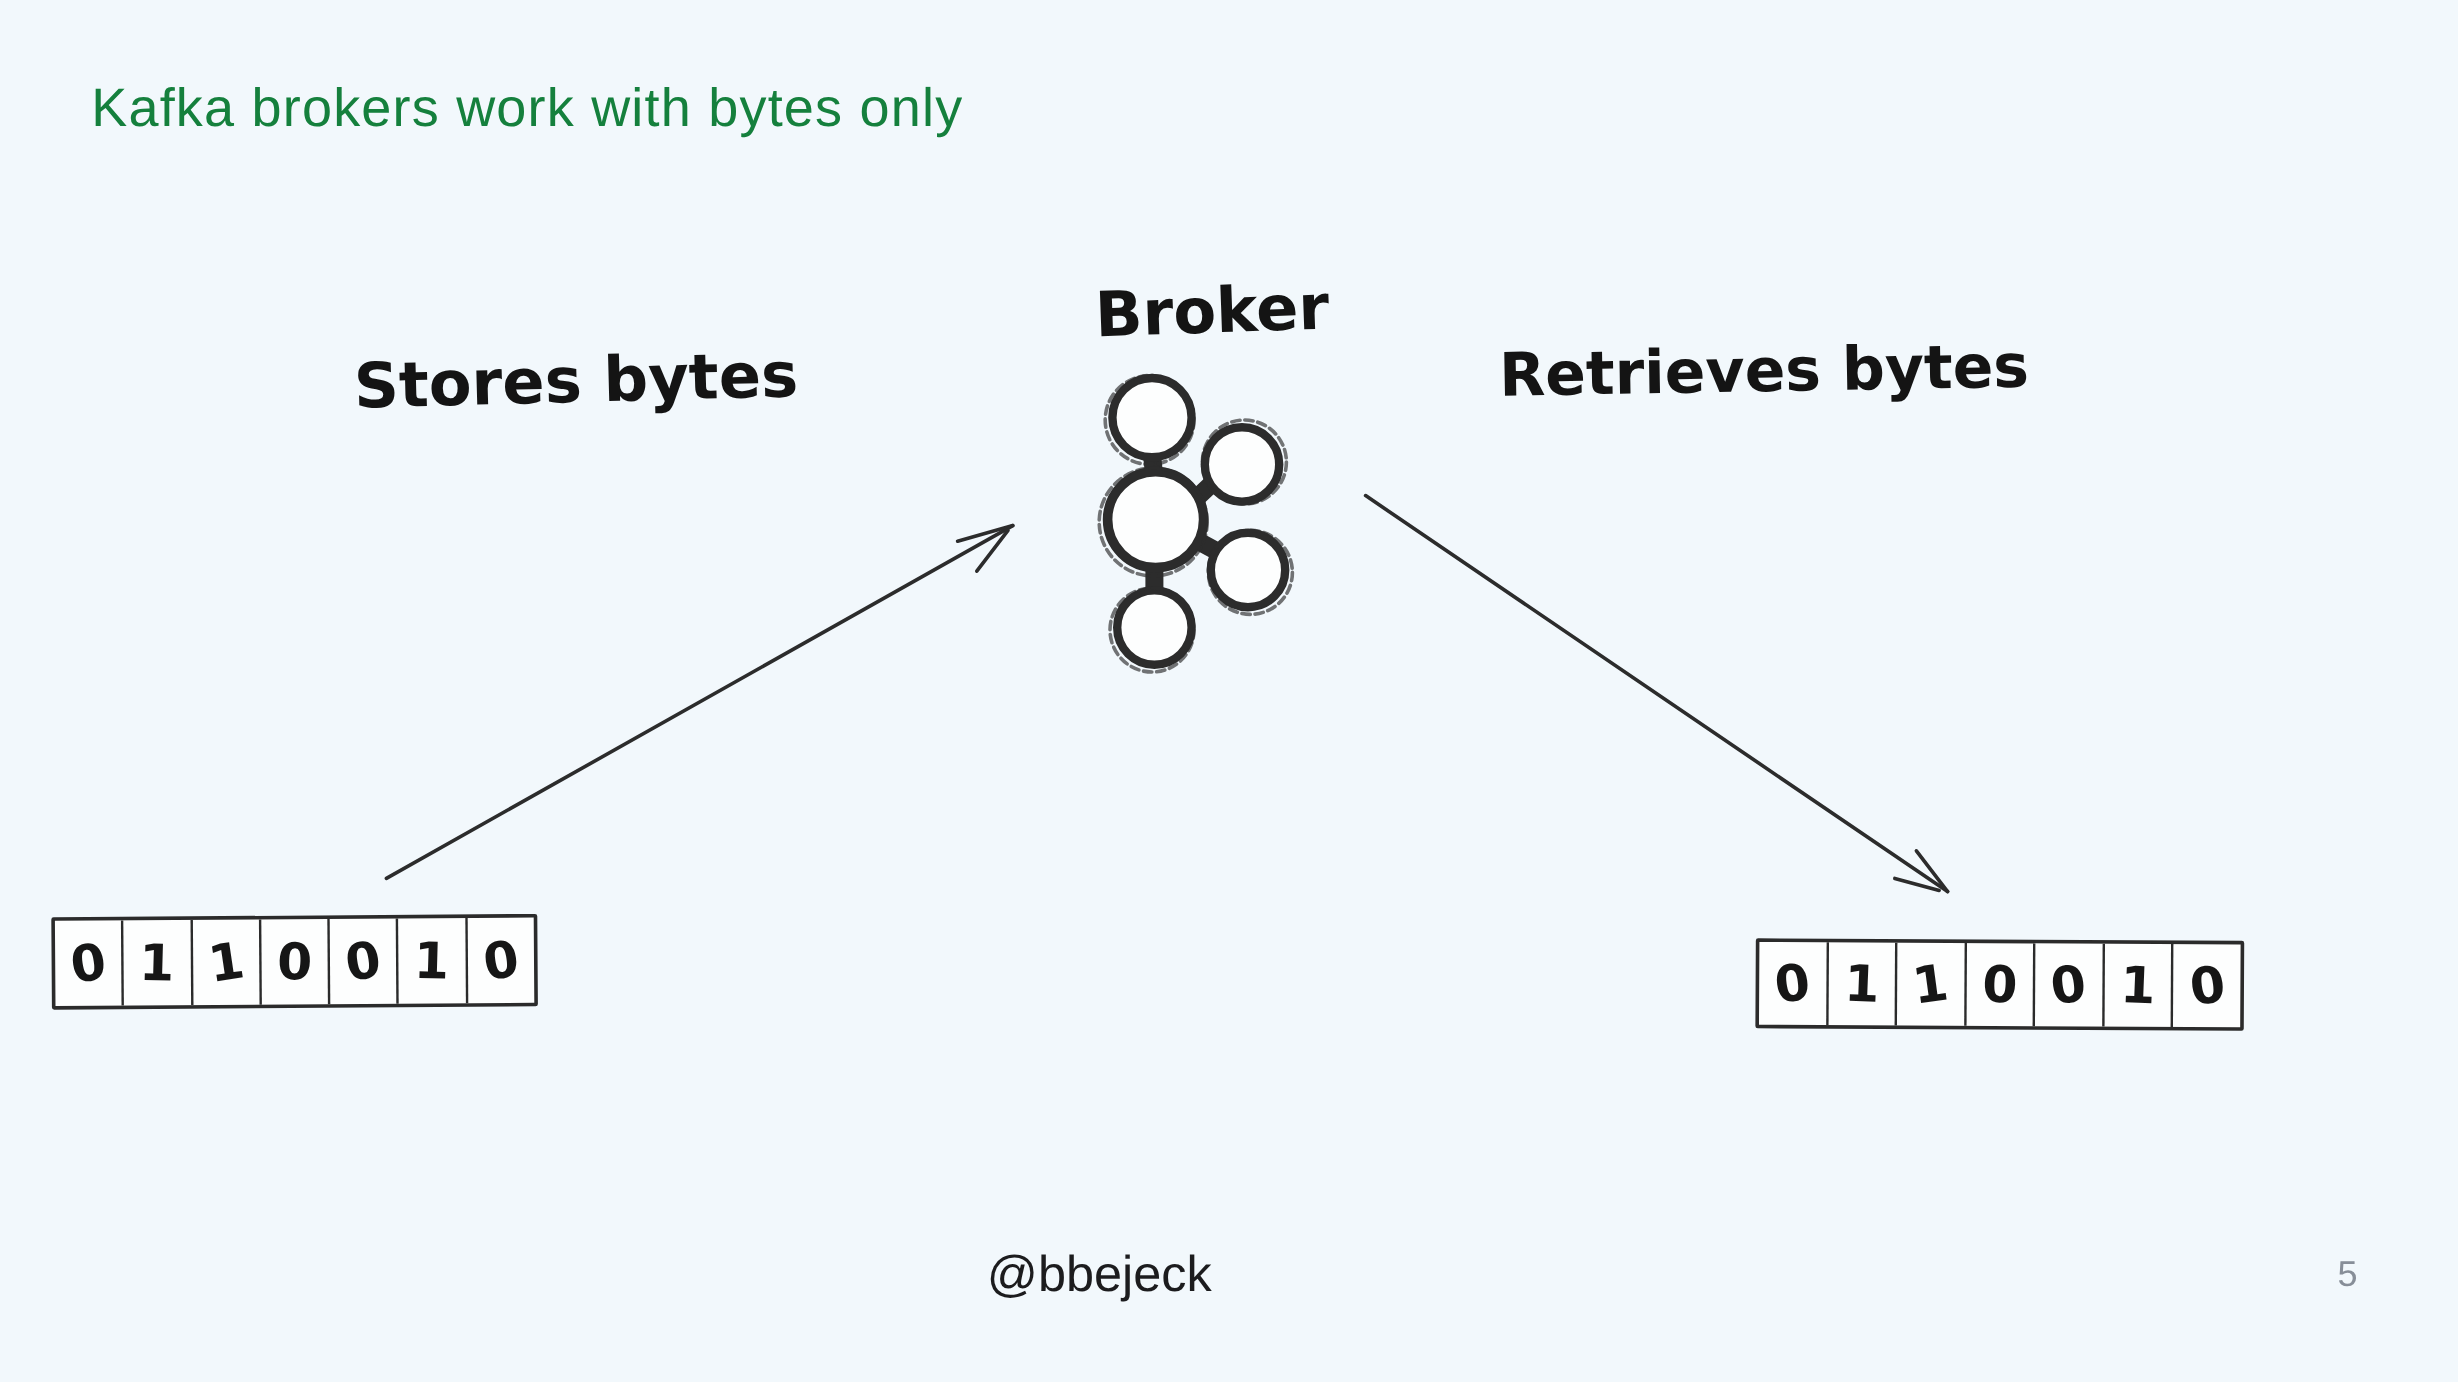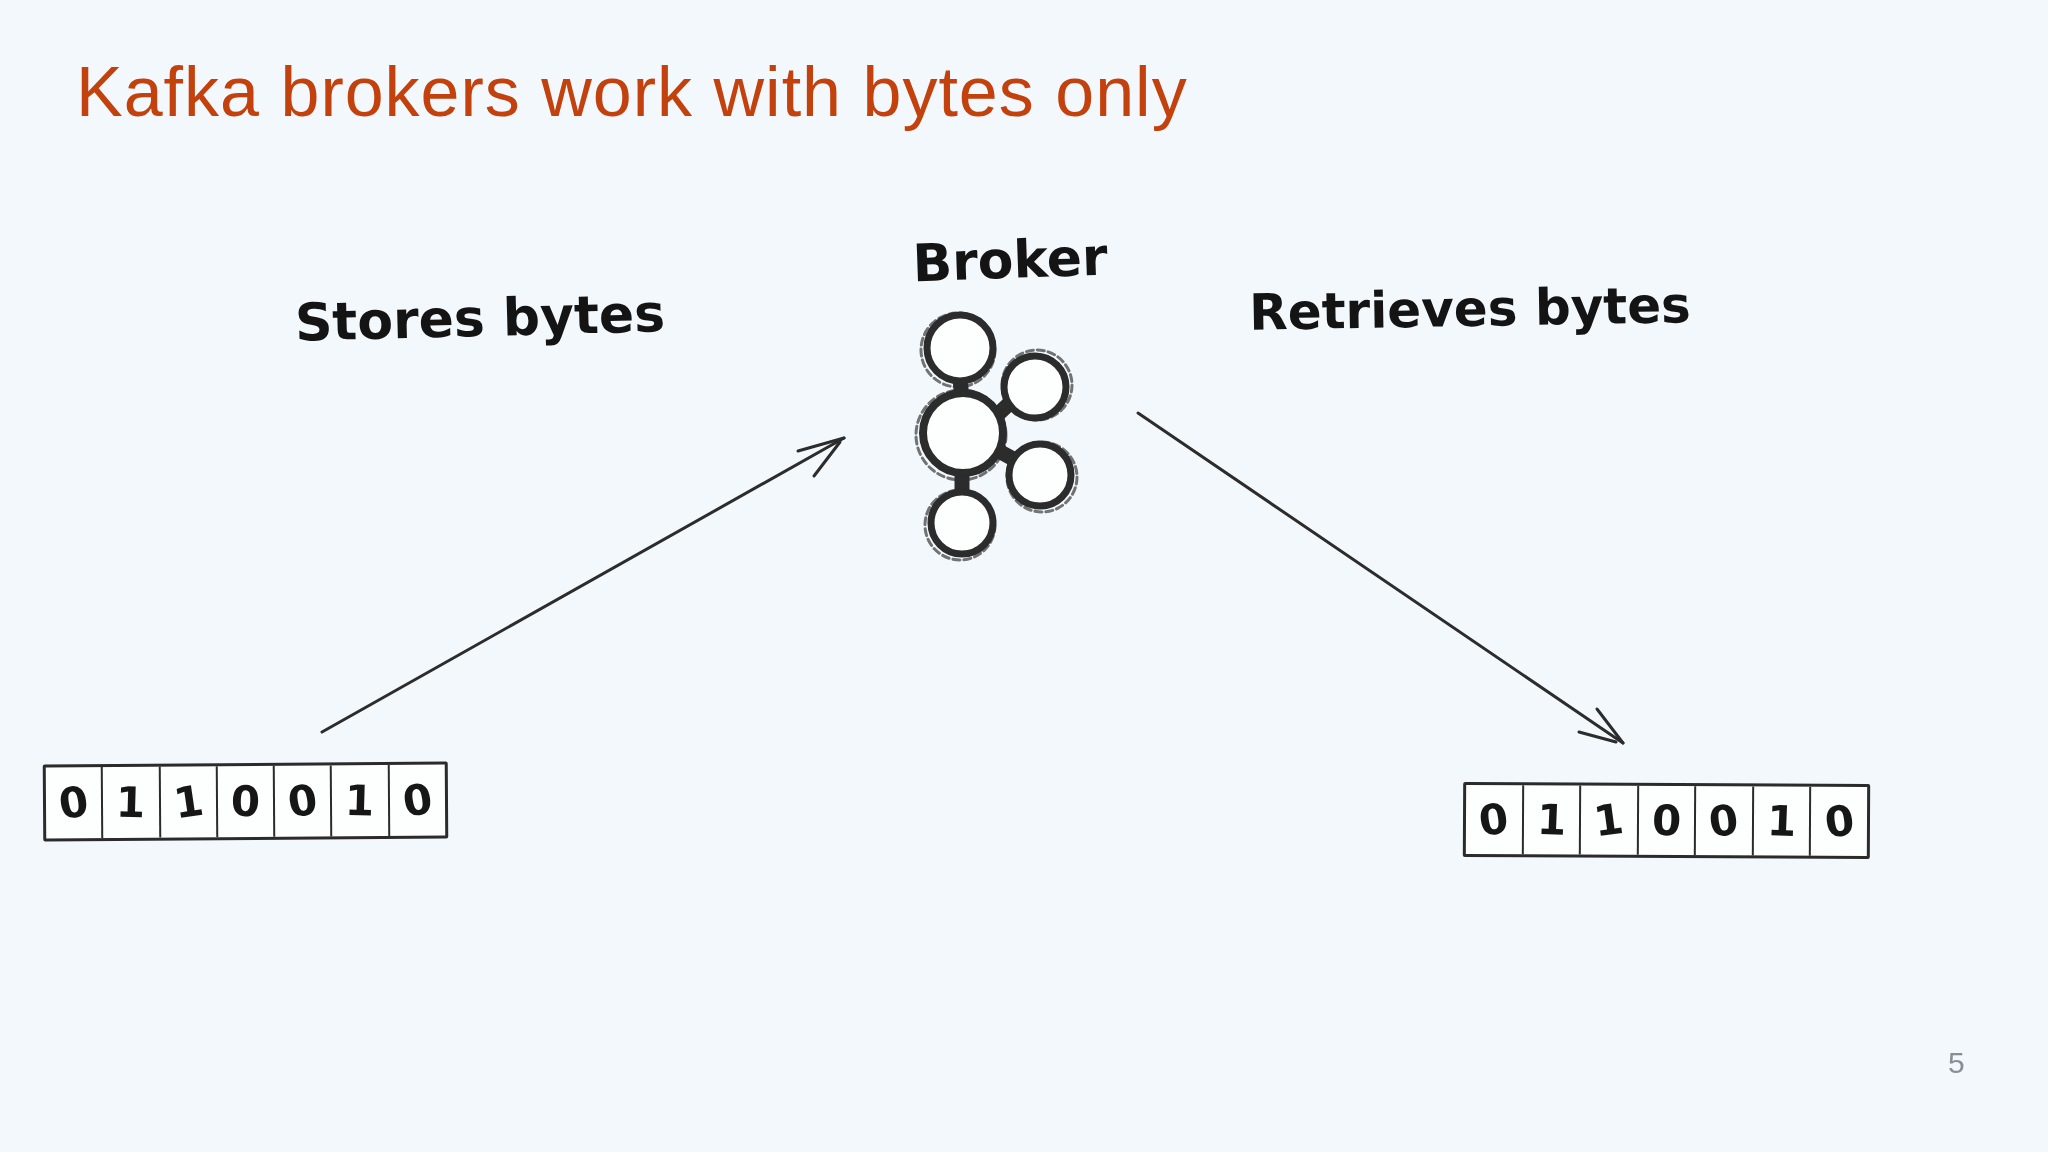--- a/index.html
+++ b/index.html
@@ -8,25 +8,25 @@
     background: #f2f8fc;
     font-family: "Liberation Sans", sans-serif;
     position: relative;
   }
   .slide { position: absolute; inset: 0; }
 
   
   .title {
     position: absolute;
     left: 76px;
-    top: 52px;
-    font-size: 70px;
+    top: 64px;
+    font-size: 45px;
     font-weight: 500;
     letter-spacing: 1px;
-    color: #c2410c;
+    color: #15803d;
     font-family: "Liberation Sans", sans-serif;
   }
 
   
   .hw {
     position: absolute;
     font-family: "DejaVu Sans", sans-serif;
     font-weight: 600;
     color: #141414;
     white-space: nowrap;
@@ -178,15 +178,16 @@
         <span>0</span>
       </div>
     <div class="byte-cell">
         <span>1</span>
       </div>
     <div class="byte-cell">
         <span>0</span>
       </div>
   </div>
 
+  <div class="footer-handle">@bbejeck</div>
   <div class="page-number">5</div>
 
 </div>
 
 </body></html>

